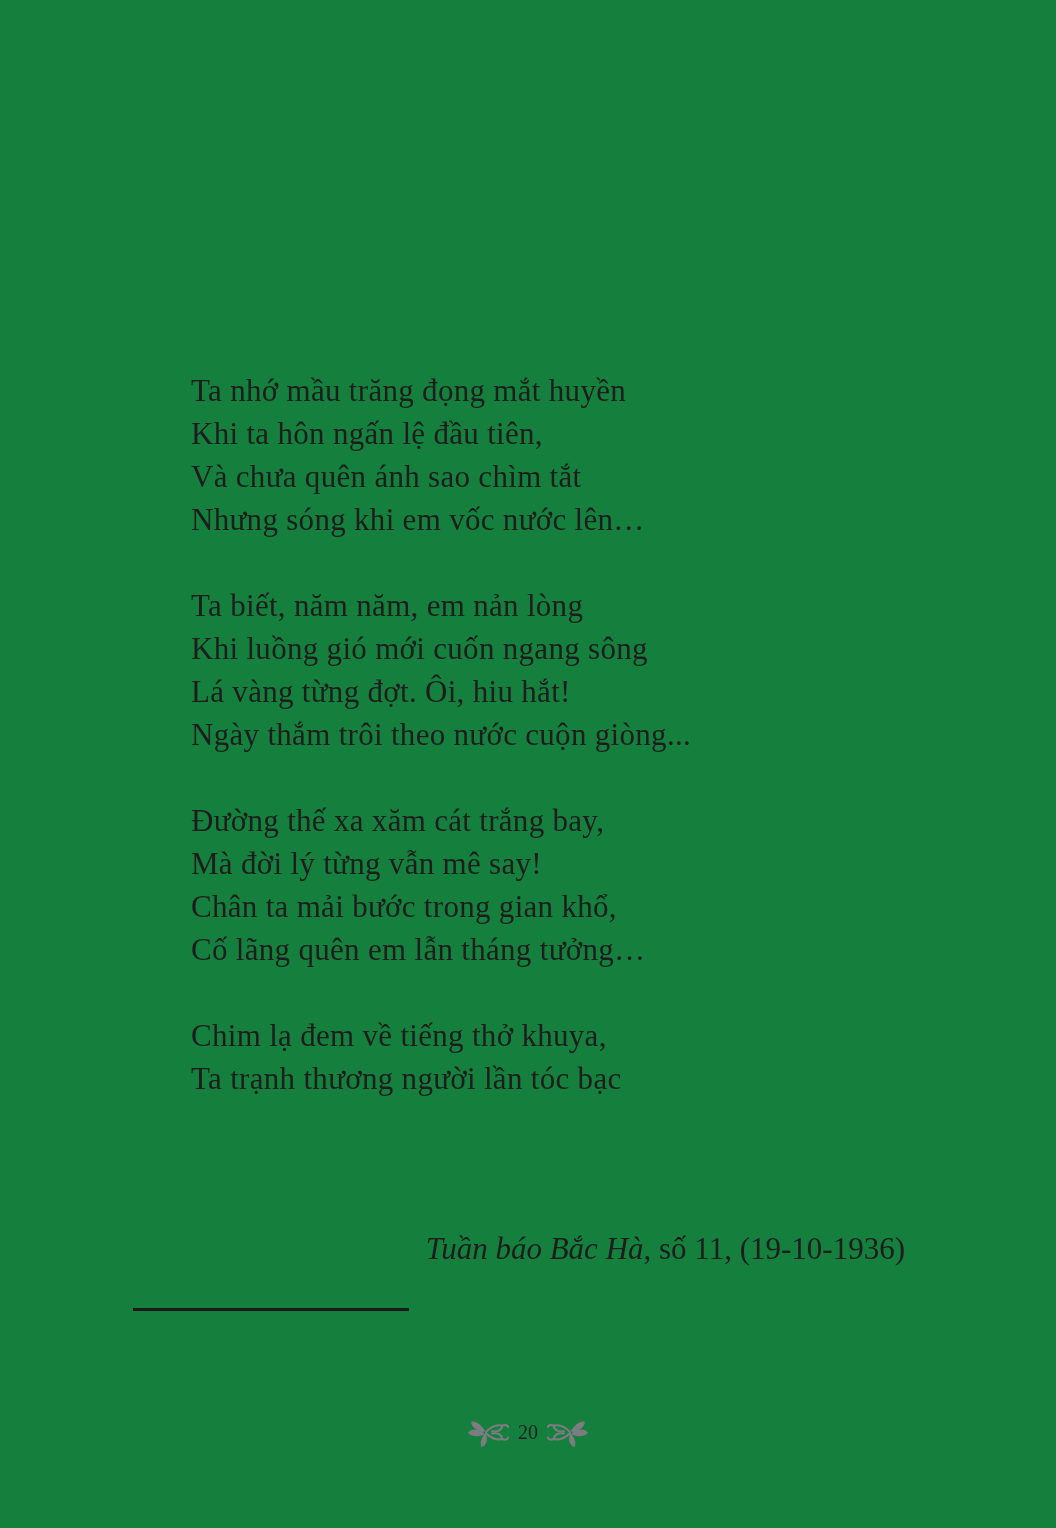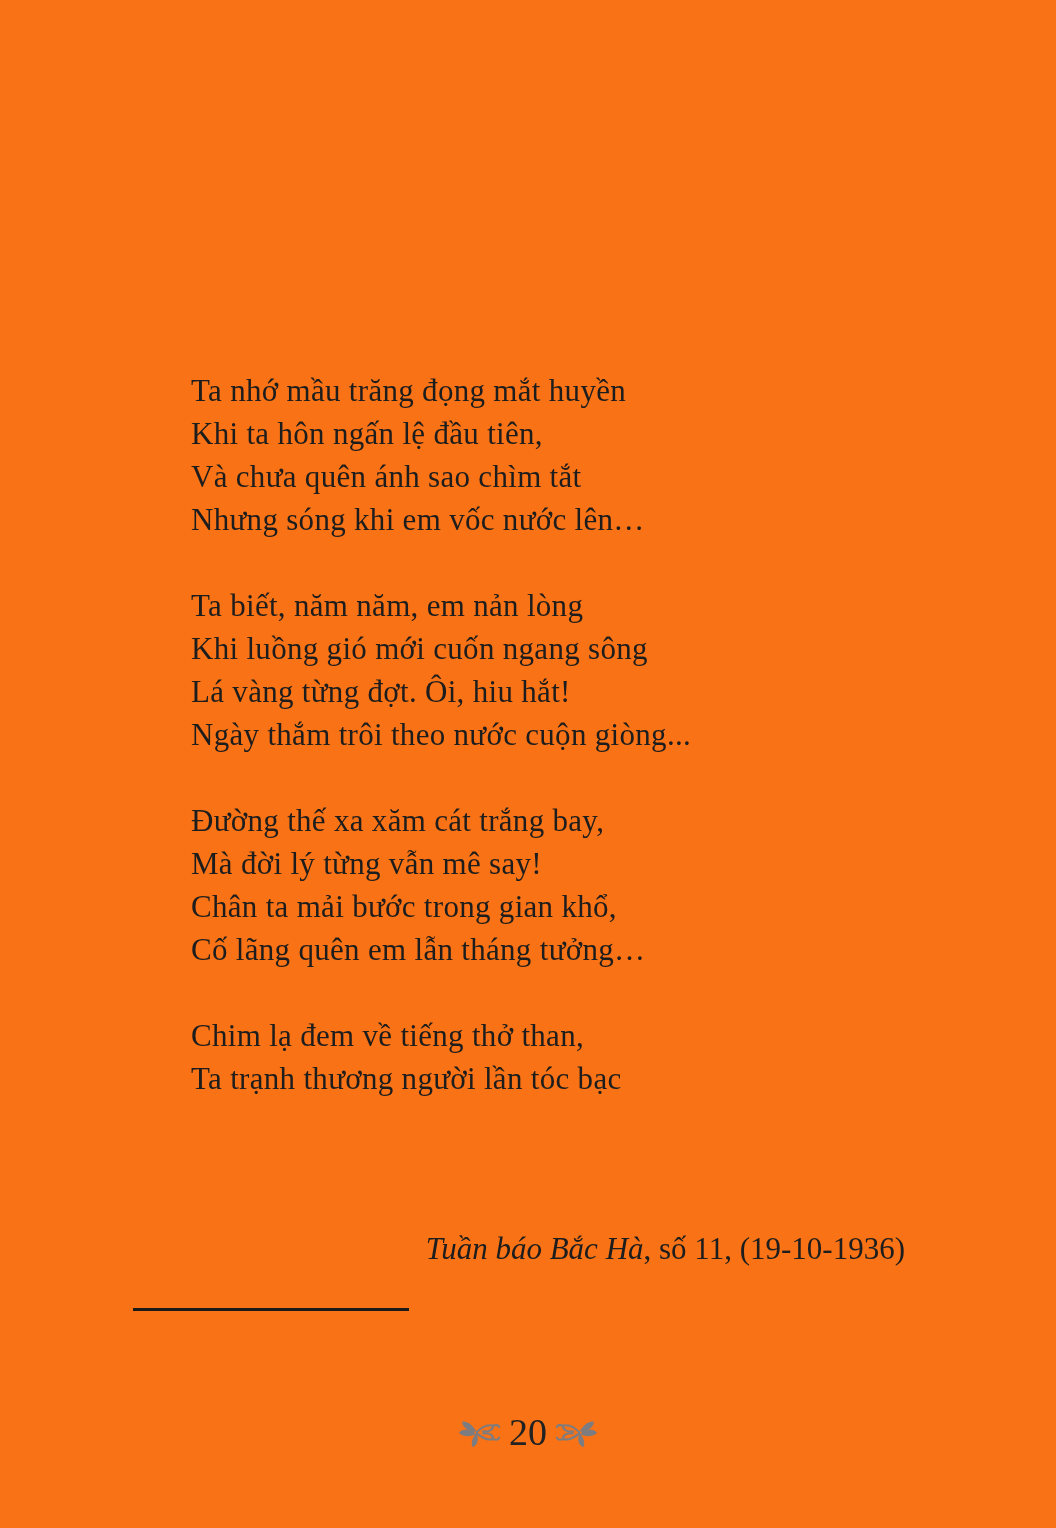--- a/index.html
+++ b/index.html
@@ -4,21 +4,21 @@
 <style>
   html, body {
     margin: 0;
     padding: 0;
     background: #ffffff;
   }
   .page {
     position: relative;
     width: 1056px;
     height: 1528px;
-    background: #f97316;
+    background: #15803d;
     overflow: hidden;
     font-family: "Liberation Serif", serif;
     color: #1d1d1d;
   }
 
   
   .poem {
     position: absolute;
     left: 191px;
     top: 369px;
@@ -75,21 +75,21 @@
     position: absolute;
     top: 1414px;
     left: 0;
     width: 100%;
     display: flex;
     align-items: center;
     justify-content: center;
     gap: 9px;
   }
   .page-number {
-    font-size: 38px;
+    font-size: 20px;
     line-height: 36px;
     color: #222222;
   }
   .ornament { display: block; }
   .ornament svg { display: block; width: 42px; height: 32px; }
   .ornament.right svg { transform: scaleX(-1); }
 </style>
 </head>
 <body>
 
@@ -112,21 +112,21 @@
     </div>
 
     <div class="stanza">
       <p>Đường thế xa xăm cát trắng bay,</p>
       <p>Mà đời lý từng vẫn mê say!</p>
       <p>Chân ta mải bước trong gian khổ,</p>
       <p>Cố lãng quên em lẫn tháng tưởng…</p>
     </div>
 
     <div class="stanza">
-      <p>Chim lạ đem về tiếng thở than,</p>
+      <p>Chim lạ đem về tiếng thở khuya,</p>
       <p>Ta trạnh thương người lần tóc bạc</p>
     </div>
 
   </main>
 
   <div class="citation">
     <span class="cite-source">Tuần báo Bắc Hà</span><span class="cite-detail">, số 11, (19-10-1936)</span>
   </div>
 
   <div class="footnote">

